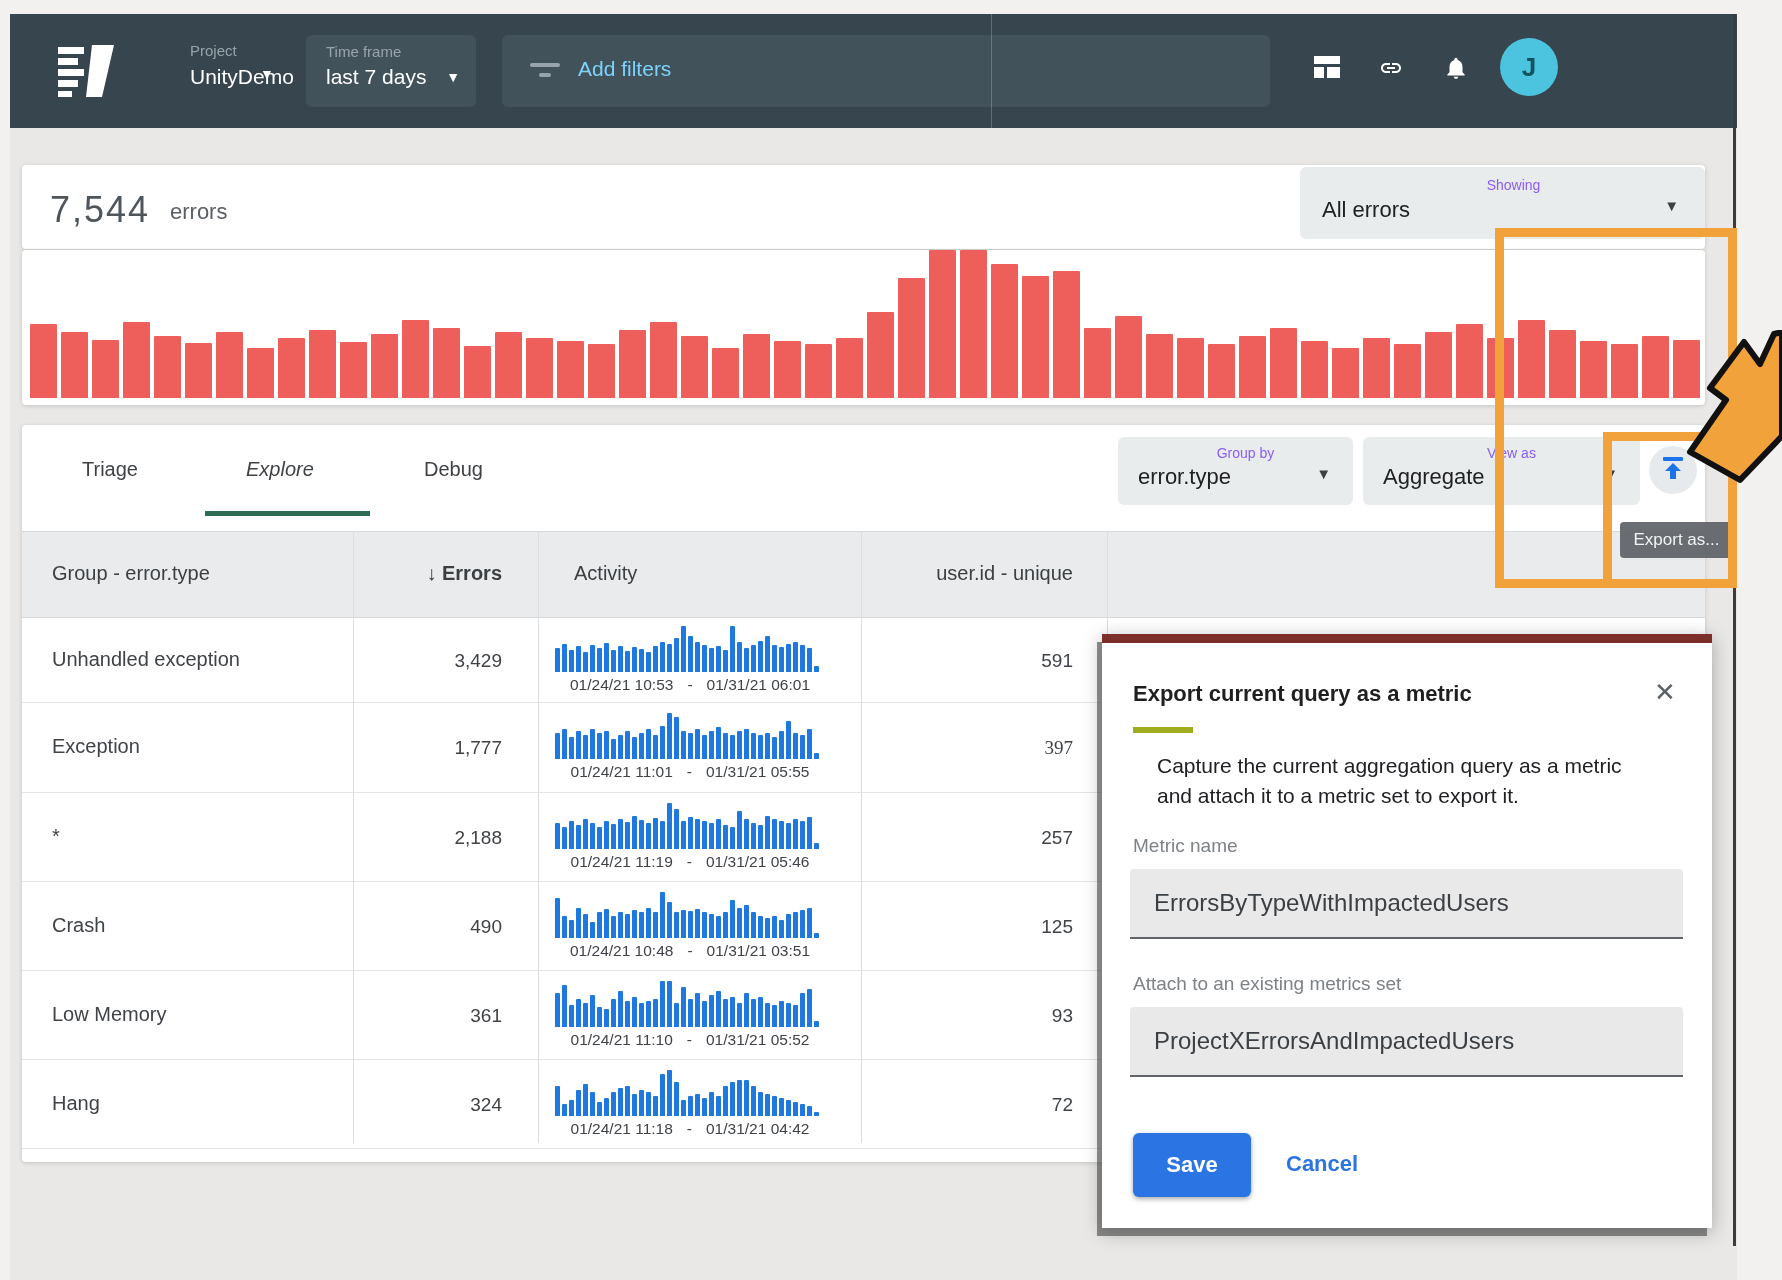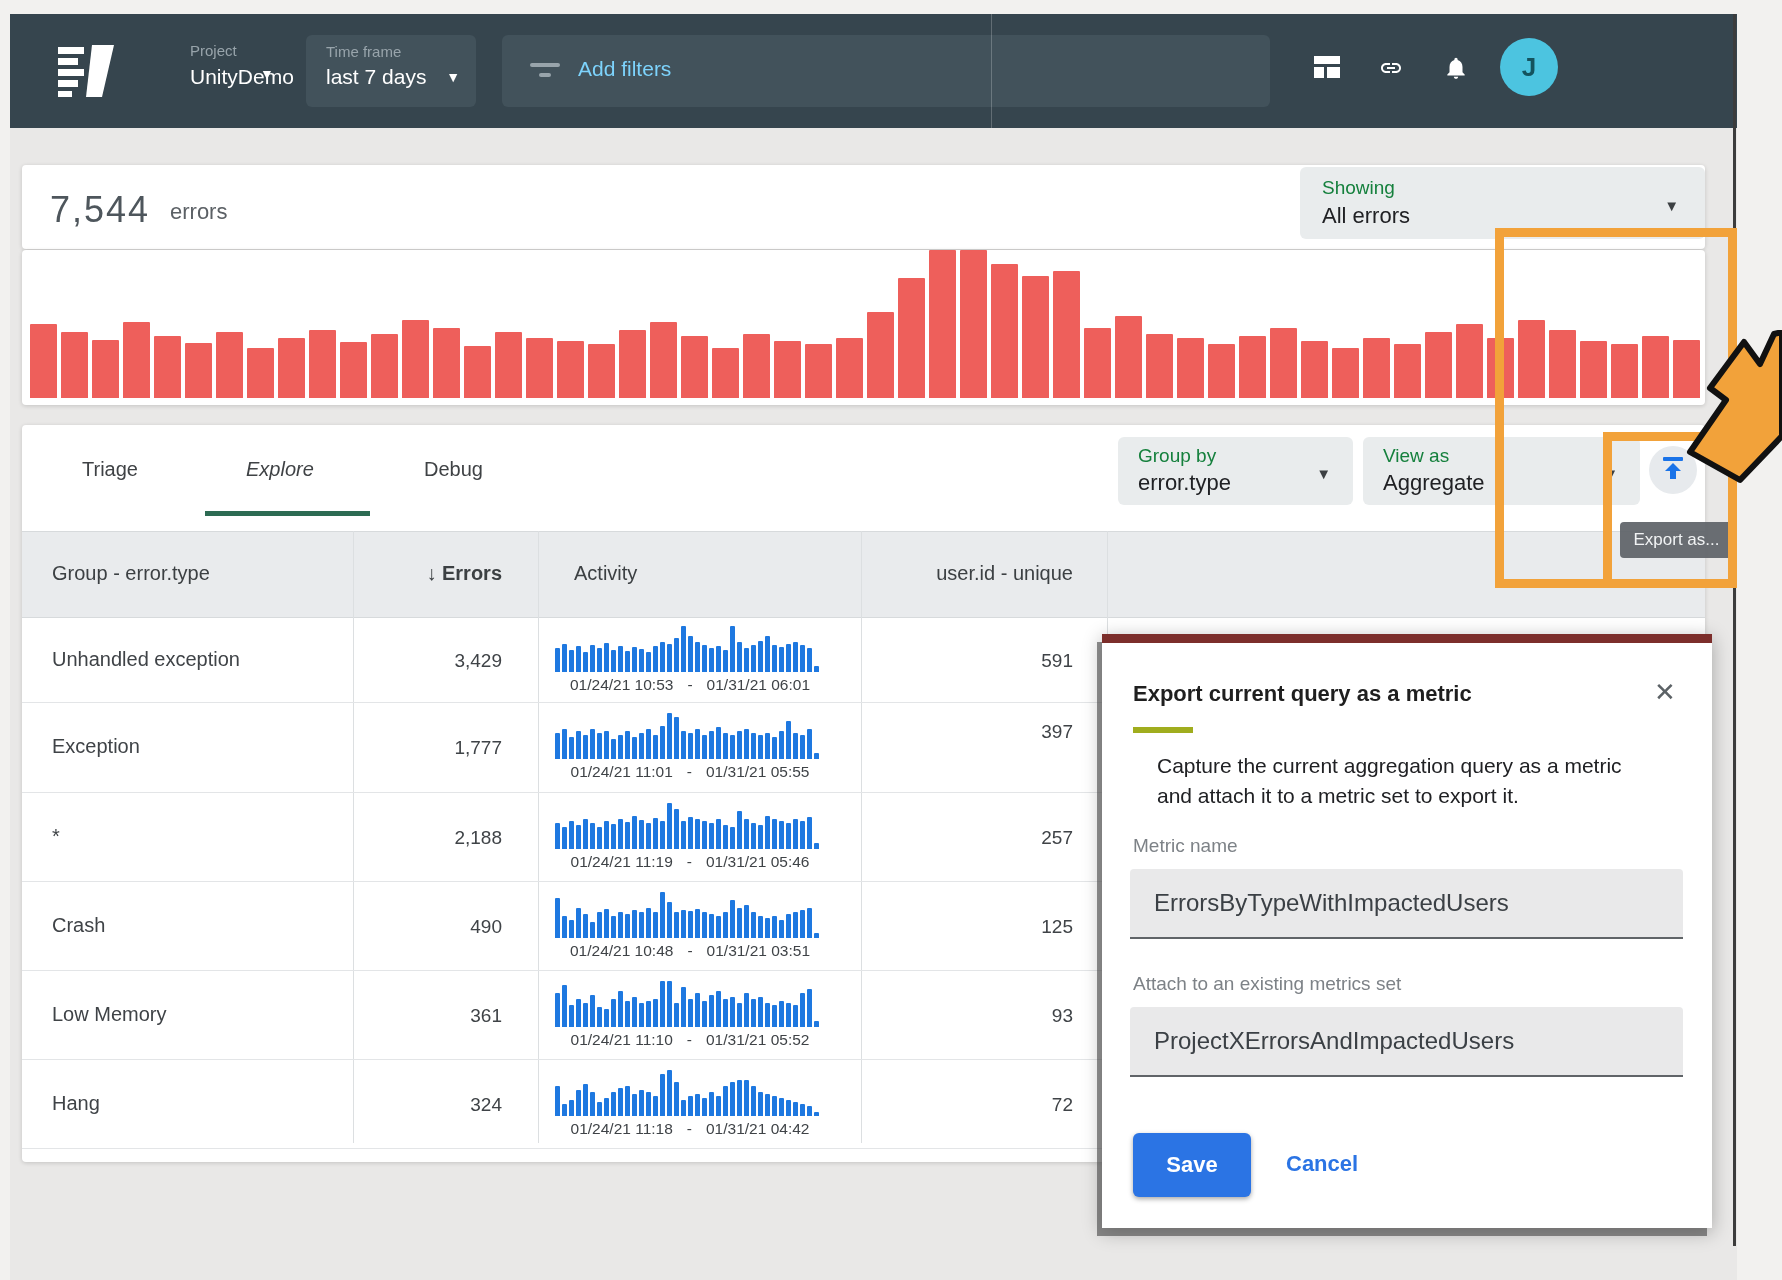--- a/index.html
+++ b/index.html
@@ -23,21 +23,21 @@
           color:#14535e;font-size:26px;font-weight:bold;}
 
   
   .card{background:#ffffff;border-radius:4px;box-shadow:0 1px 4px rgba(0,0,0,0.16);}
 
   .count-num{font-size:36px;letter-spacing:2px;color:#4e565c;}
   .count-suffix{font-size:22px;color:#5b6065;margin-left:8px;}
   .date-range{font-size:21px;color:#3f4448;}
 
   .grey-dd{background:#e9eced;border-radius:6px;}
-  .dd-label{color:#15803d;font-size:19px;}
+  .dd-label{color:#8b5cf6;font-size:14px;text-align:center;}
   .dd-value{color:#202124;font-size:22px;}
   .dd-caret{color:#3c4043;font-size:15px;}
 
   
   .hist{display:flex;align-items:flex-end;gap:4px;}
   .hbar{width:27px;flex:none;background:var(--histogram-red);border-radius:1px 1px 0 0;}
 
   
   .menu{background:#ffffff;border-radius:3px;box-shadow:0 3px 10px rgba(0,0,0,0.28);overflow:hidden;}
   .menu-item{height:92px;display:flex;align-items:center;padding-left:34px;font-size:25px;color:#212121;}
@@ -360,21 +360,21 @@
             <div class="sbar" style="height:26px"></div>
             <div class="sbar" style="height:24px"></div>
             <div class="sbar" style="height:30px"></div>
             <div class="sbar" style="height:6px"></div>
           </div>
           <div class="abs spark-dates" style="left:528px;top:60px;width:280px;">
             <span>01/24/21 11:01</span>
             <span>-</span>
             <span>01/31/21 05:55</span>
           </div>
-          <div class="abs td-num" style="left:839px;top:18px;width:212px;">397</div>
+          <div class="abs td-num" style="left:839px;top:34px;width:212px;font-family:Liberation Serif, serif;">397</div>
         </div>
         <div style="position: relative; height: 88px; border-bottom: 1px solid rgb(227, 229, 231);">
           <span class="abs td-label" style="left:30px;top:32px;">*</span>
           <div class="abs td-num" style="left:288px;top:34px;width:192px;">2,188</div>
           <div class="abs spark" style="left:533px;top:10px;width:272px;">
             <div class="sbar" style="height:26px"></div>
             <div class="sbar" style="height:22px"></div>
             <div class="sbar" style="height:28px"></div>
             <div class="sbar" style="height:24px"></div>
             <div class="sbar" style="height:30px"></div>

